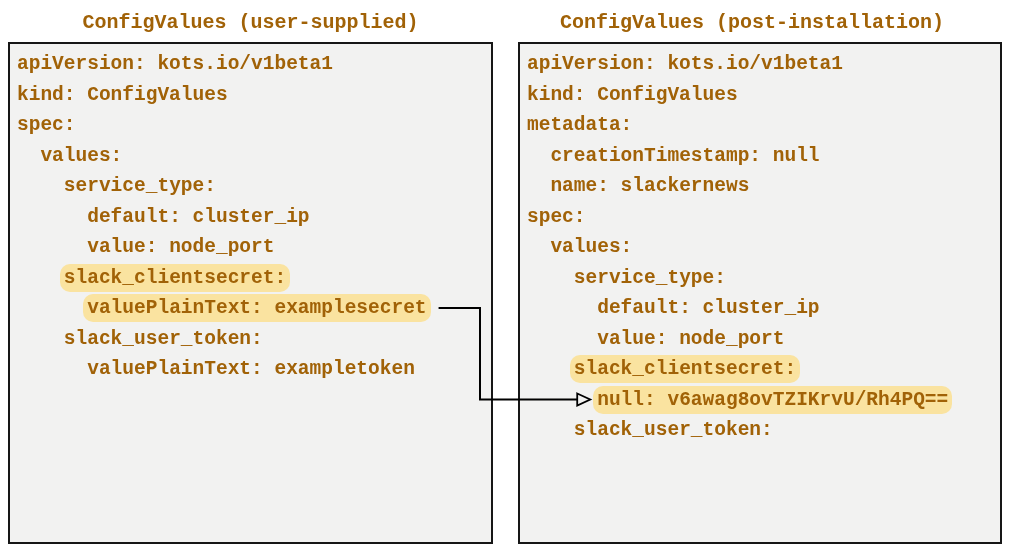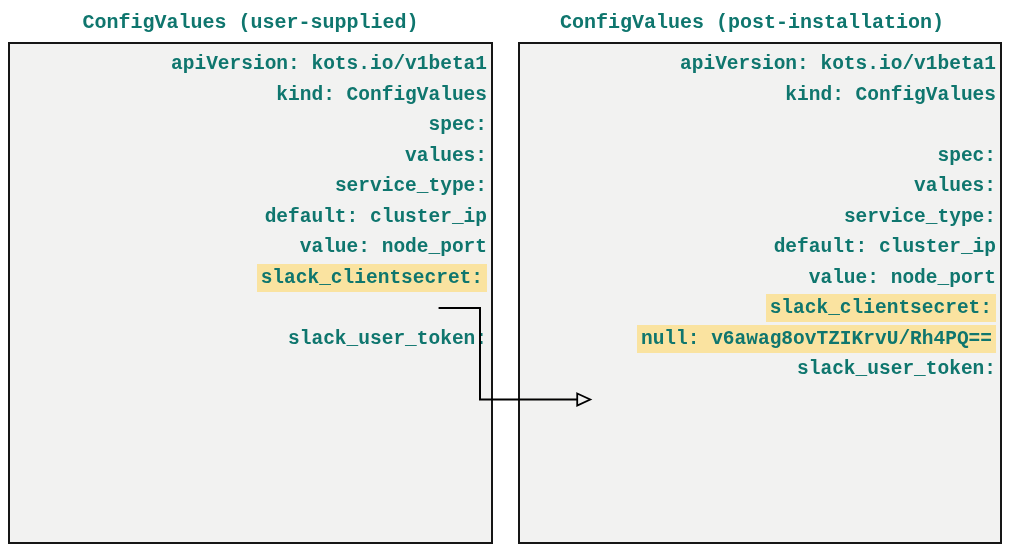--- a/index.html
+++ b/index.html
@@ -1,64 +1,66 @@
 <!DOCTYPE html>
 <html><head>
 <meta charset="utf-8">
 <style>
   html,body{margin:0;padding:0;background:#ffffff;}
   .stage{
     position:relative;width:1019px;height:559px;background:#ffffff;
     font-family:"Liberation Mono","DejaVu Sans Mono",monospace;
-    font-weight:bold;color:#0f766e;overflow:hidden;
+    font-weight:bold;color:#a16207;overflow:hidden;
   }
   .col-title{
     position:absolute;top:11px;text-align:center;font-size:20px;
     white-space:pre;
   }
   .col-title.left{left:8px;width:485px;}
   .col-title.right{left:510px;width:484px;}
   .box{
     position:absolute;top:42px;height:502px;box-sizing:border-box;
     background:#f2f2f1;border:2px solid #161616;
-    padding:5px 4px 0 7px;overflow:hidden;text-align:right;
+    padding:5px 4px 0 7px;overflow:hidden;
   }
   .left-box{left:8px;width:485px;}
   .right-box{left:518px;width:484px;}
   .line{white-space:pre;font-size:19.5px;line-height:30.5px;}
   .ind{white-space:pre;}
-  .hl{background:#fae3a0;padding:3px 4px;margin-left:-4px;}
+  .hl{background:#fae3a0;padding:3px 4px;margin-left:-4px;border-radius:10px;}
   .arrow-svg{position:absolute;left:0;top:0;pointer-events:none;}
 </style>
 </head>
 <body>
 
 <div class="stage">
 
   <div class="col-title left">ConfigValues (user-supplied)</div>
   <div class="col-title right">ConfigValues (post-installation)</div>
 
   <div class="box left-box">
     <div class="line"><span class="ind"></span><span class="txt">apiVersion: kots.io/v1beta1</span></div>
     <div class="line"><span class="ind"></span><span class="txt">kind: ConfigValues</span></div>
     <div class="line"><span class="ind"></span><span class="txt">spec:</span></div>
     <div class="line"><span class="ind">  </span><span class="txt">values:</span></div>
     <div class="line"><span class="ind">    </span><span class="txt">service_type:</span></div>
     <div class="line"><span class="ind">      </span><span class="txt">default: cluster_ip</span></div>
     <div class="line"><span class="ind">      </span><span class="txt">value: node_port</span></div>
     <div class="line"><span class="ind">    </span><span class="txt hl">slack_clientsecret:</span></div>
-    <div class="line"><span class="ind">      </span></div>
+    <div class="line"><span class="ind">      </span><span class="txt hl">valuePlainText: examplesecret</span></div>
     <div class="line"><span class="ind">    </span><span class="txt">slack_user_token:</span></div>
-    <div class="line"><span class="ind">      </span></div>
+    <div class="line"><span class="ind">      </span><span class="txt">valuePlainText: exampletoken</span></div>
   </div>
 
   <div class="box right-box">
     <div class="line"><span class="ind"></span><span class="txt">apiVersion: kots.io/v1beta1</span></div>
     <div class="line"><span class="ind"></span><span class="txt">kind: ConfigValues</span></div>
-    <div class="line"><span class="ind">  </span></div>
+    <div class="line"><span class="ind"></span><span class="txt">metadata:</span></div>
+    <div class="line"><span class="ind">  </span><span class="txt">creationTimestamp: null</span></div>
+    <div class="line"><span class="ind">  </span><span class="txt">name: slackernews</span></div>
     <div class="line"><span class="ind"></span><span class="txt">spec:</span></div>
     <div class="line"><span class="ind">  </span><span class="txt">values:</span></div>
     <div class="line"><span class="ind">    </span><span class="txt">service_type:</span></div>
     <div class="line"><span class="ind">      </span><span class="txt">default: cluster_ip</span></div>
     <div class="line"><span class="ind">      </span><span class="txt">value: node_port</span></div>
     <div class="line"><span class="ind">    </span><span class="txt hl">slack_clientsecret:</span></div>
     <div class="line"><span class="ind">      </span><span class="txt hl">null: v6awag8ovTZIKrvU/Rh4PQ==</span></div>
     <div class="line"><span class="ind">    </span><span class="txt">slack_user_token:</span></div>
   </div>
 

